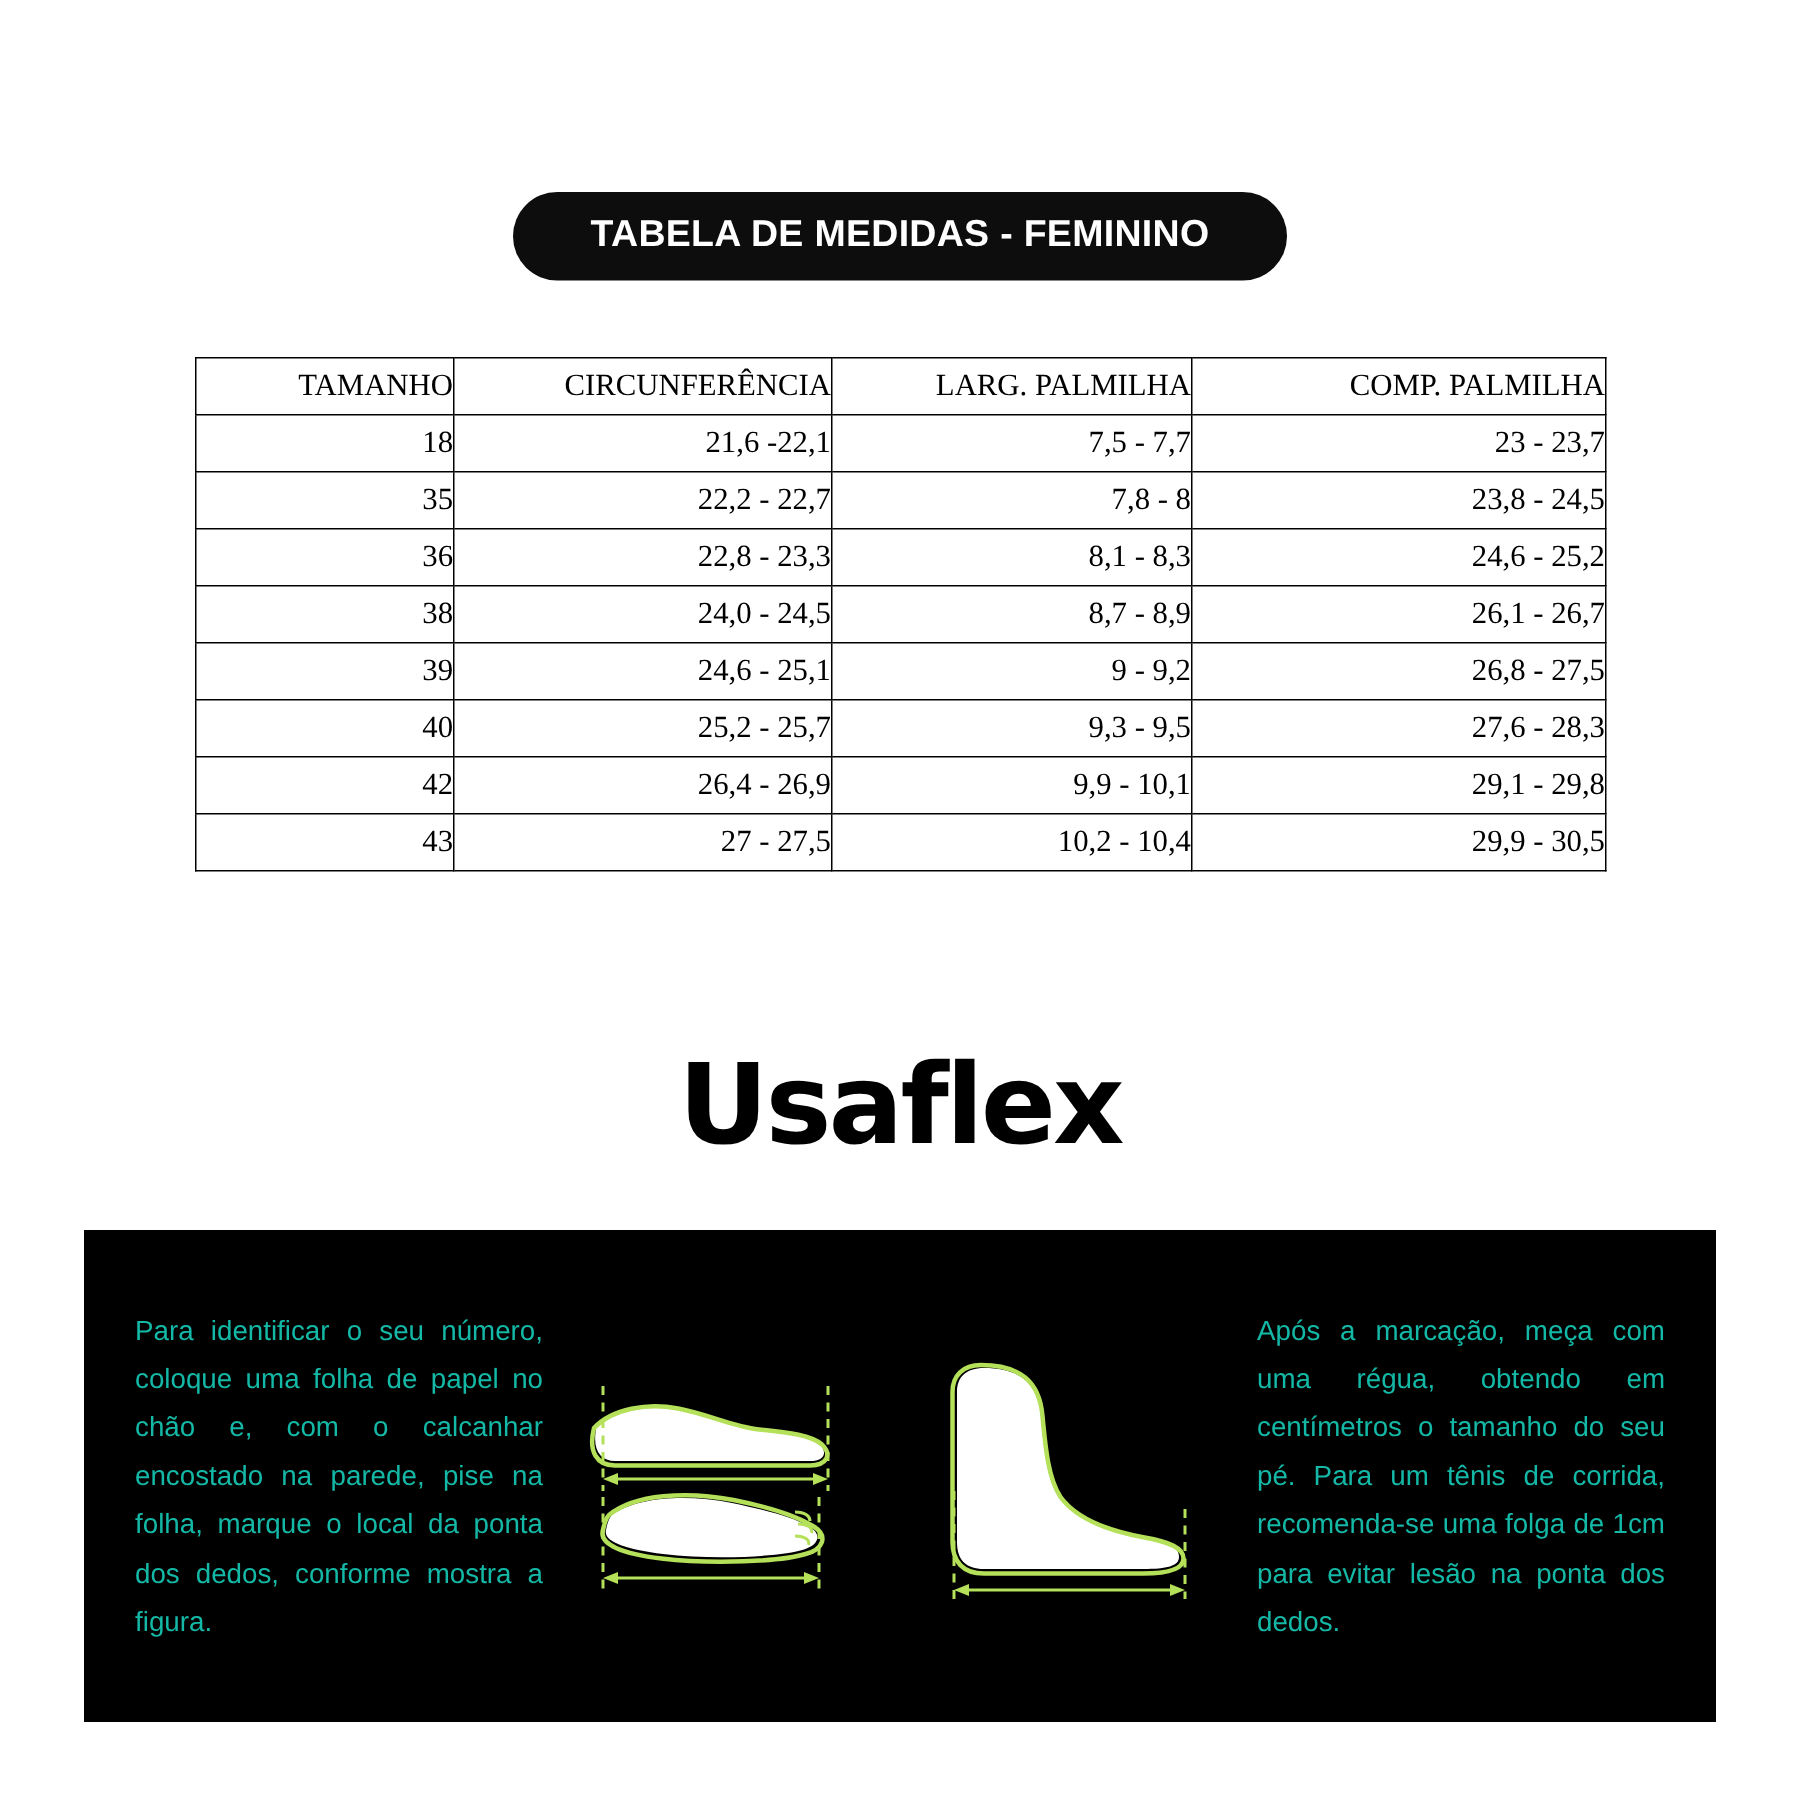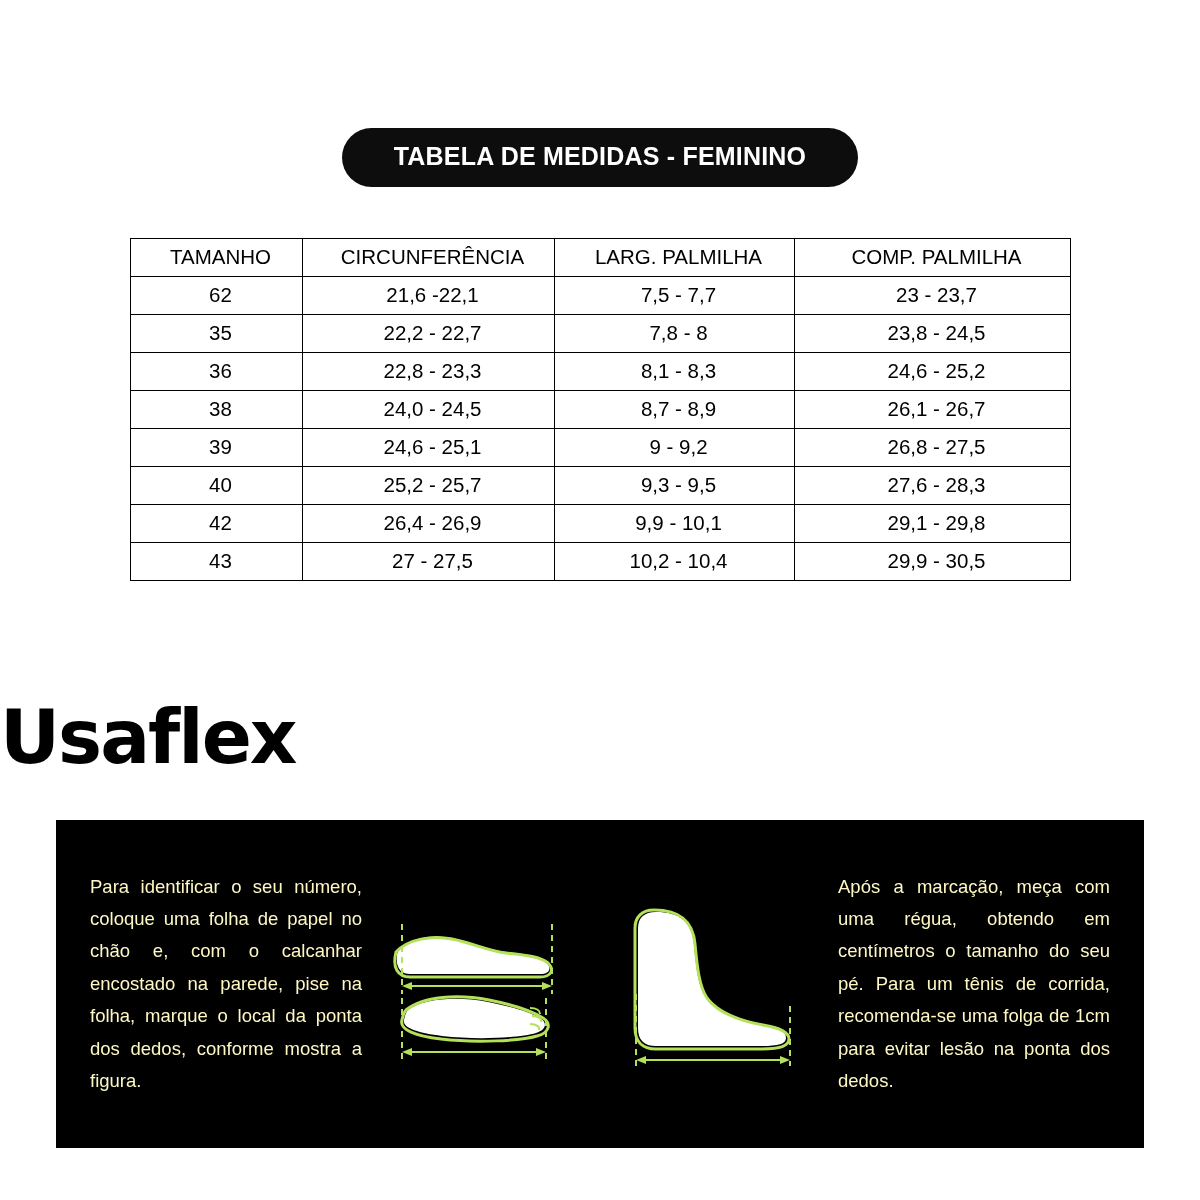--- a/index.html
+++ b/index.html
@@ -54,56 +54,57 @@
   table.size-table {
     border-collapse: collapse;
     width: 940px;
     table-layout: fixed;
   }
   table.size-table th,
   table.size-table td {
     border: 1.5px solid #000000;
     font-size: 20.5px;
     font-weight: normal;
-    text-align: center;
+    text-align: right;
     padding: 6px 0 7px 8px;
     height: 24px;
     line-height: 1.1;
-    font-family: Liberation Sans, sans-serif;
+    font-family: Liberation Serif, serif;
   }
   table.size-table th {
     font-weight: normal;
   }
   col.c1 { width: 172px; }
   col.c2 { width: 252px; }
   col.c3 { width: 240px; }
   col.c4 { width: 276px; }
 
   
   .brand {
     position: absolute;
     top: 700px;
     left: 0;
     width: 1200px;
+    text-align: center;
     font-size: 74px;
     font-weight: bold;
     letter-spacing: -2px;
     font-family: "DejaVu Sans", sans-serif;
     line-height: 1;
   }
 
   
   .band {
     position: absolute;
     left: 56px;
     top: 820px;
     width: 1088px;
     height: 328px;
     background: #000000;
-    color: #fef9c3;
+    color: #14b8a6;
     display: flex;
     align-items: center;
     box-sizing: border-box;
     padding: 0 34px;
   }
   .band-text {
     font-size: 18.5px;
     line-height: 1.75;
     text-align: justify;
     font-family: "Liberation Sans", sans-serif;
@@ -147,21 +148,21 @@
       <thead>
         <tr>
           <th>TAMANHO</th>
           <th>CIRCUNFERÊNCIA</th>
           <th>LARG. PALMILHA</th>
           <th>COMP. PALMILHA</th>
         </tr>
       </thead>
       <tbody>
         <tr>
-          <td>62</td>
+          <td>18</td>
           <td>21,6 -22,1</td>
           <td>7,5 - 7,7</td>
           <td>23 - 23,7</td>
         </tr>
         <tr>
           <td>35</td>
           <td>22,2 - 22,7</td>
           <td>7,8 - 8</td>
           <td>23,8 - 24,5</td>
         </tr>

